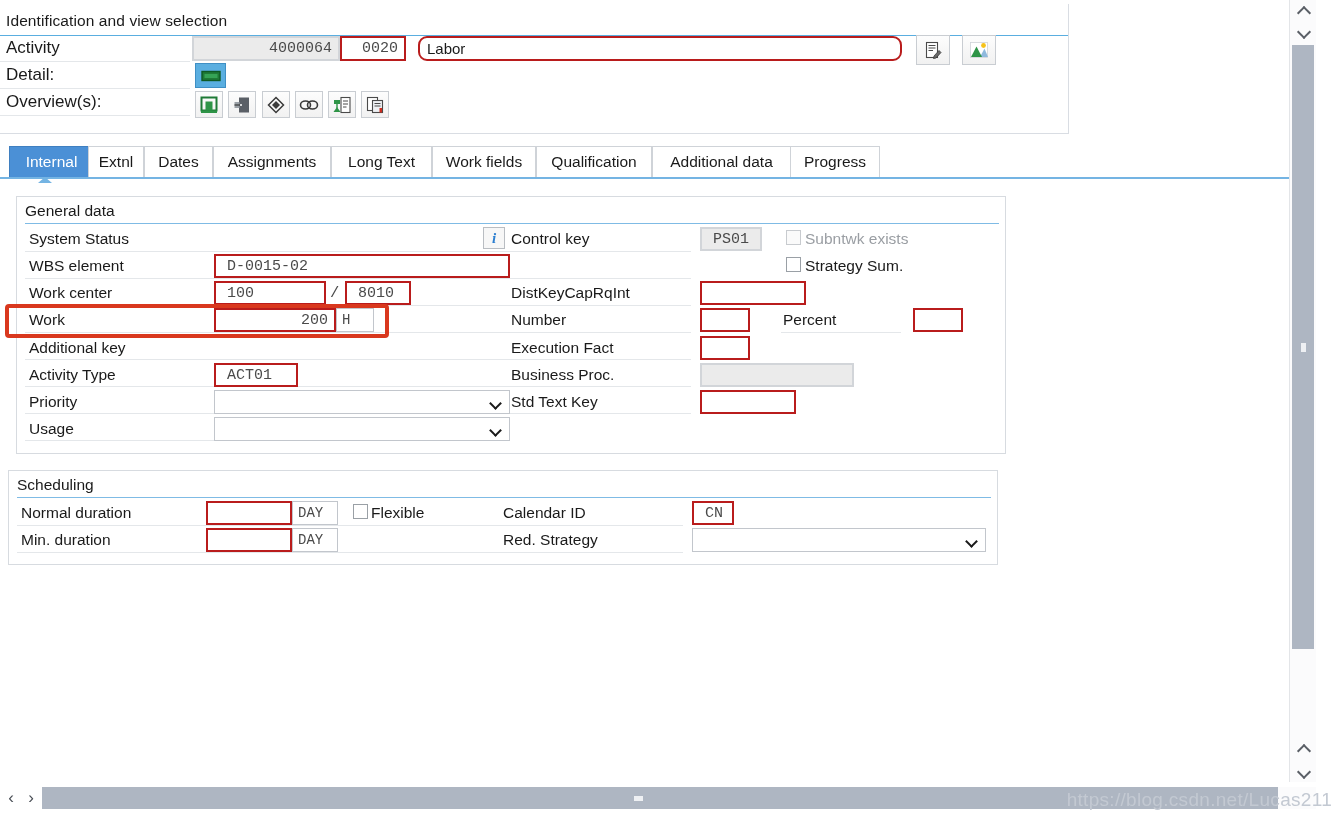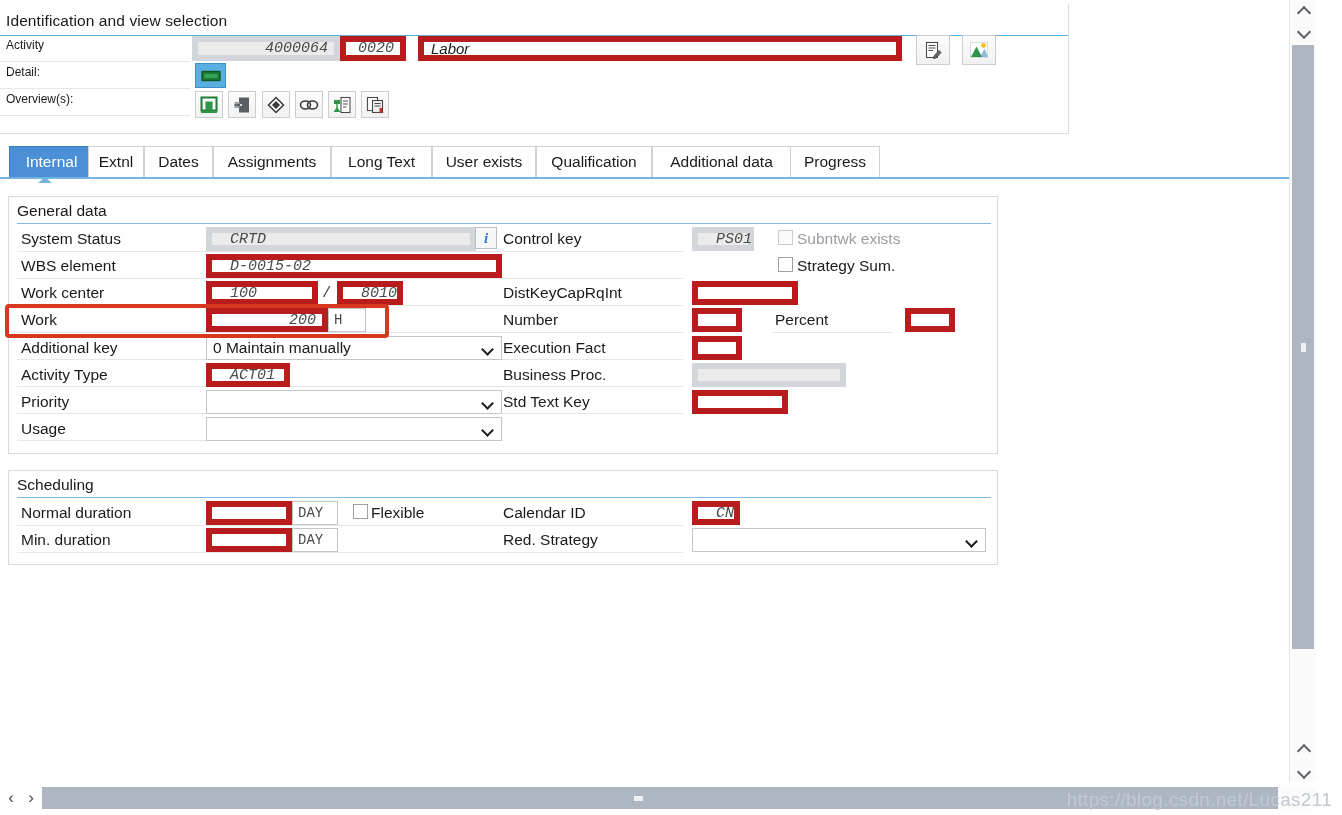--- a/index.html
+++ b/index.html
@@ -13,30 +13,30 @@
   
   #page{position:absolute;left:0;top:0;width:1316px;height:785px;background:#fff;overflow:hidden;}
 
   
   .ident-panel{position:absolute;left:0;top:4px;width:1068px;height:129px;
                background:#fff;border:1px solid #d9dde3;border-top:none;border-left:none;}
   .ident-title{position:absolute;left:6px;top:8px;font-size:15.5px;color:#1a1a1a;letter-spacing:.1px;}
   .ident-rule{position:absolute;left:0;top:31px;width:1068px;height:1px;background:#5aaee0;}
 
   .ident-row{position:absolute;left:0;height:27px;}
-  .ident-label{position:absolute;left:6px;top:3px;font-size:12px;color:#1a1a1a;white-space:nowrap;}
+  .ident-label{position:absolute;left:6px;top:3px;font-size:17px;color:#1a1a1a;white-space:nowrap;}
   .ident-underline{position:absolute;left:0;width:190px;height:1px;background:#e4e7ea;}
 
   
-  .inp{position:absolute;box-sizing:border-box;border:6px solid #b91c1c;background:#fff;
+  .inp{position:absolute;box-sizing:border-box;border:2px solid #b91c1c;background:#fff;
        font-family:"Liberation Mono","DejaVu Sans Mono",monospace;font-size:15px;color:#4a4a4a;
-       padding:0 18px;line-height:1;display:flex;align-items:center;font-style:italic;}
+       padding:0 11px;line-height:1;display:flex;align-items:center;}
   .inp.ro{background:#ebebeb;border-color:#d2d5d9;}
   .inp.ralign{justify-content:flex-end;padding-right:6px;}
-  .inp.sans{font-family:"Liberation Sans","DejaVu Sans",sans-serif;color:#1a1a1a;}
+  .inp.sans{font-family:"Liberation Sans","DejaVu Sans",sans-serif;color:#1a1a1a;border-radius:9px;}
 
   
   .ibtn{position:absolute;box-sizing:border-box;width:28px;height:27px;border:1px solid #c9cdd2;
         background:linear-gradient(#fdfdfd,#f1f1f1);display:flex;align-items:center;justify-content:center;}
   .ibtn.sel{background:#5aaee0;border-color:#3f8fc4;}
   .ibtn.big{width:34px;height:30px;}
 
   
   .tabstrip{position:absolute;left:0;top:146px;height:32px;}
   .tab{position:absolute;top:0;height:31px;box-sizing:border-box;border:1px solid #cfd3d8;border-bottom:none;
@@ -202,29 +202,29 @@
       </div>
     </div>
   </div>
 
   <div class="tabstrip">
     <div class="tab active" style="left:9px;width:85px;">Internal</div>
     <div class="tab" style="left:88px;width:56px;">Extnl</div>
     <div class="tab" style="left:144px;width:69px;">Dates</div>
     <div class="tab" style="left:213px;width:118px;">Assignments</div>
     <div class="tab" style="left:331px;width:101px;">Long Text</div>
-    <div class="tab" style="left:432px;width:104px;">User exists</div>
+    <div class="tab" style="left:432px;width:104px;">Work fields</div>
     <div class="tab" style="left:536px;width:116px;">Qualification</div>
     <div class="tab" style="left:652px;width:139px;">Additional data</div>
     <div class="tab" style="left:790px;width:90px;">Progress</div>
   </div>
   <div class="tab-underline"></div>
   <div class="tab-arrow" style="left:38px;"></div>
 
-  <div class="group" style="left:8px;top:196px;width:990px;height:258px;">
+  <div class="group" style="left:16px;top:196px;width:990px;height:258px;">
     <div class="group-title">General data</div>
     <div class="group-rule" style="top:26px;width:974px;"></div>
 
     <div class="fline" style="left:8px;top:54px;width:484px;"></div>
     <div class="fline" style="left:8px;top:81px;width:484px;"></div>
     <div class="fline" style="left:8px;top:108px;width:484px;"></div>
     <div class="fline" style="left:8px;top:135px;width:484px;"></div>
     <div class="fline" style="left:8px;top:162px;width:484px;"></div>
     <div class="fline" style="left:8px;top:189px;width:484px;"></div>
     <div class="fline" style="left:8px;top:216px;width:484px;"></div>
@@ -233,42 +233,37 @@
     <div class="fline" style="left:492px;top:54px;width:182px;"></div>
     <div class="fline" style="left:492px;top:81px;width:182px;"></div>
     <div class="fline" style="left:492px;top:108px;width:182px;"></div>
     <div class="fline" style="left:492px;top:135px;width:182px;"></div>
     <div class="fline" style="left:492px;top:162px;width:182px;"></div>
     <div class="fline" style="left:492px;top:189px;width:182px;"></div>
     <div class="fline" style="left:492px;top:216px;width:182px;"></div>
     <div class="fline" style="left:764px;top:135px;width:120px;"></div>
 
     <div class="flabel" style="left:12px;top:33px;">System Status</div>
-    <div class="inp ro" style="left:197px;top:30px;width:270px;height:24px;">CRTD</div>
     <div class="infobtn" style="left:466px;top:30px;">
       <i>i</i>
     </div>
 
     <div class="flabel" style="left:12px;top:60px;">WBS element</div>
     <div class="inp" style="left:197px;top:57px;width:296px;height:24px;">D-0015-02</div>
 
     <div class="flabel" style="left:12px;top:87px;">Work center</div>
     <div class="inp" style="left:197px;top:84px;width:112px;height:24px;">100</div>
     <div class="flabel" style="left:313px;top:87px;font-family:'Liberation Mono',monospace;color:#4a4a4a;">/</div>
     <div class="inp" style="left:328px;top:84px;width:66px;height:24px;">8010</div>
 
     <div class="flabel" style="left:12px;top:114px;">Work</div>
     <div class="inp ralign" style="left:197px;top:111px;width:122px;height:24px;">200</div>
     <div class="unit" style="left:319px;top:111px;width:38px;height:24px;">H</div>
 
     <div class="flabel" style="left:12px;top:142px;">Additional key</div>
-    <div class="combo" style="left:197px;top:139px;width:296px;height:24px;">
-      <span class="cv">0 Maintain manually</span>
-      <span class="chev"></span>
-    </div>
 
     <div class="flabel" style="left:12px;top:169px;">Activity Type</div>
     <div class="inp" style="left:197px;top:166px;width:84px;height:24px;">ACT01</div>
 
     <div class="flabel" style="left:12px;top:196px;">Priority</div>
     <div class="combo" style="left:197px;top:193px;width:296px;height:24px;">
       <span class="cv"></span>
       <span class="chev"></span>
     </div>
 

